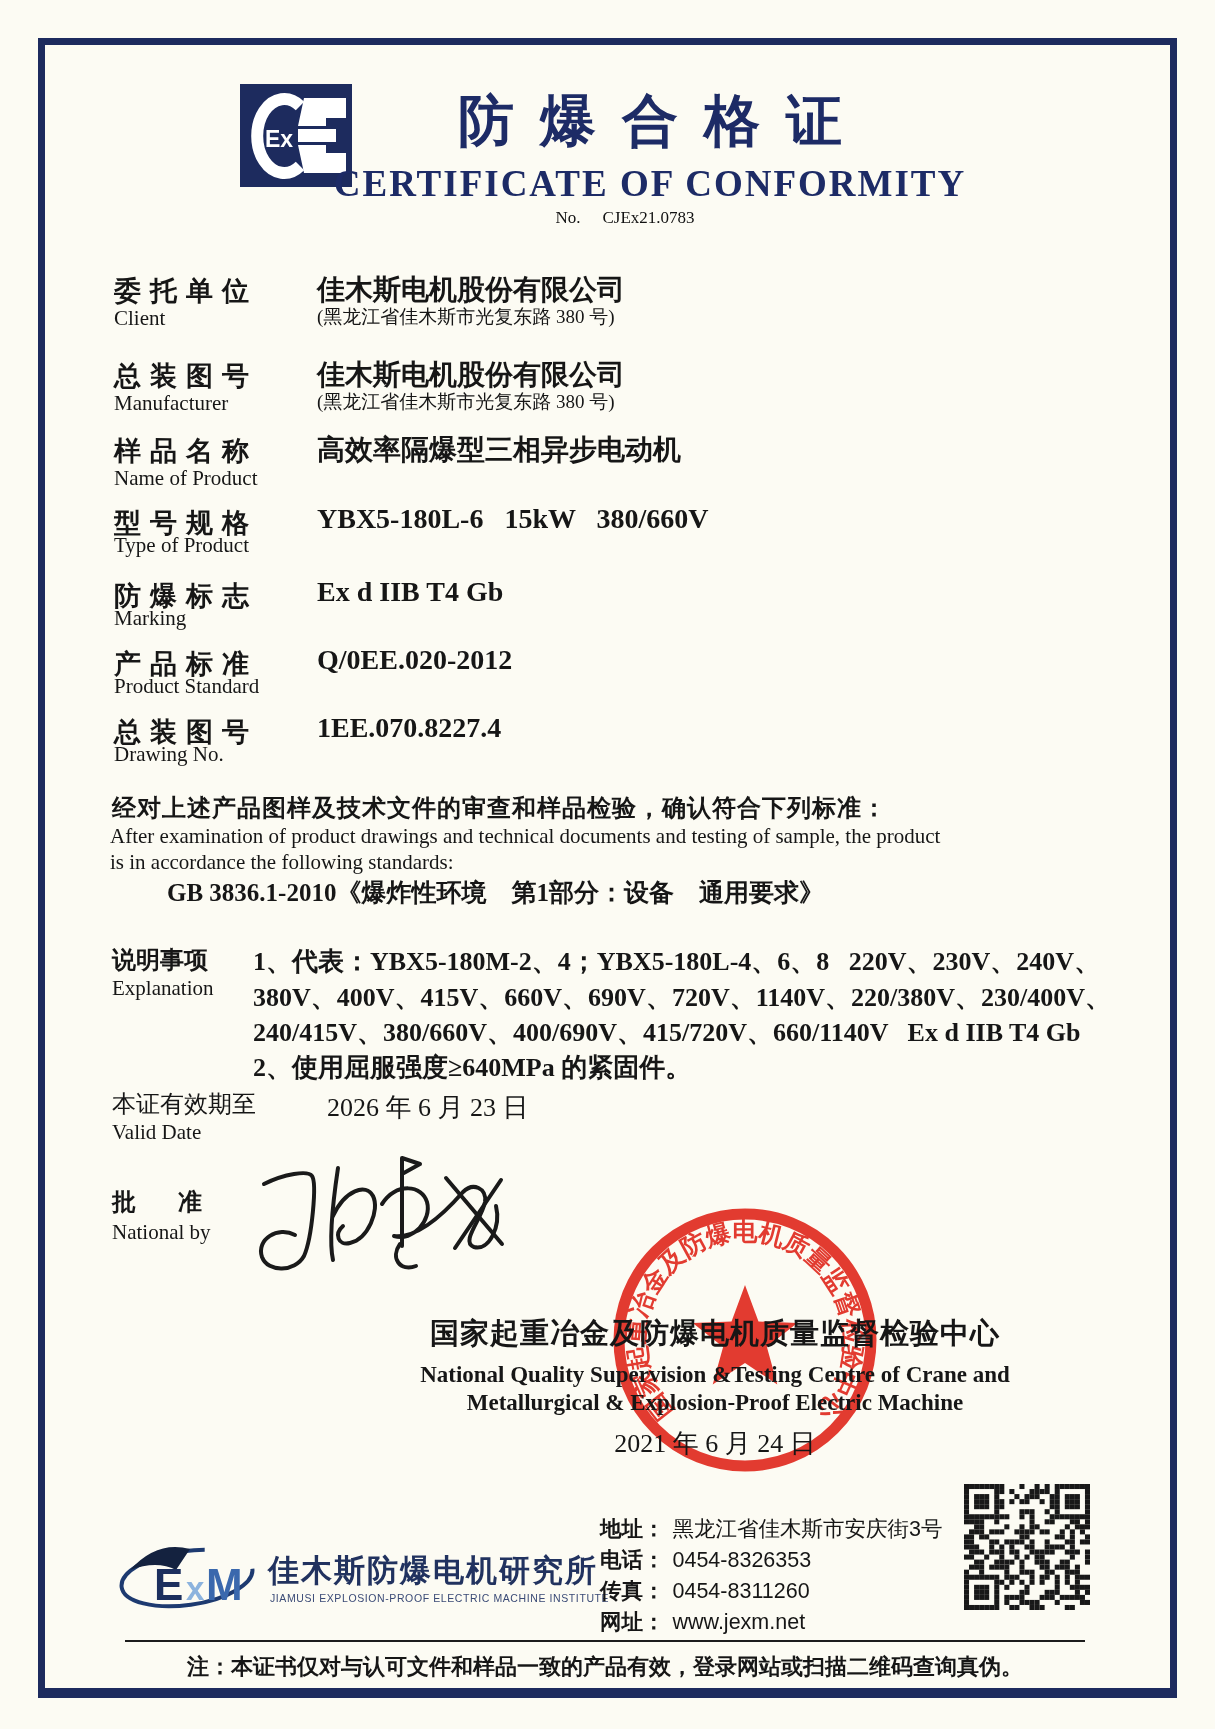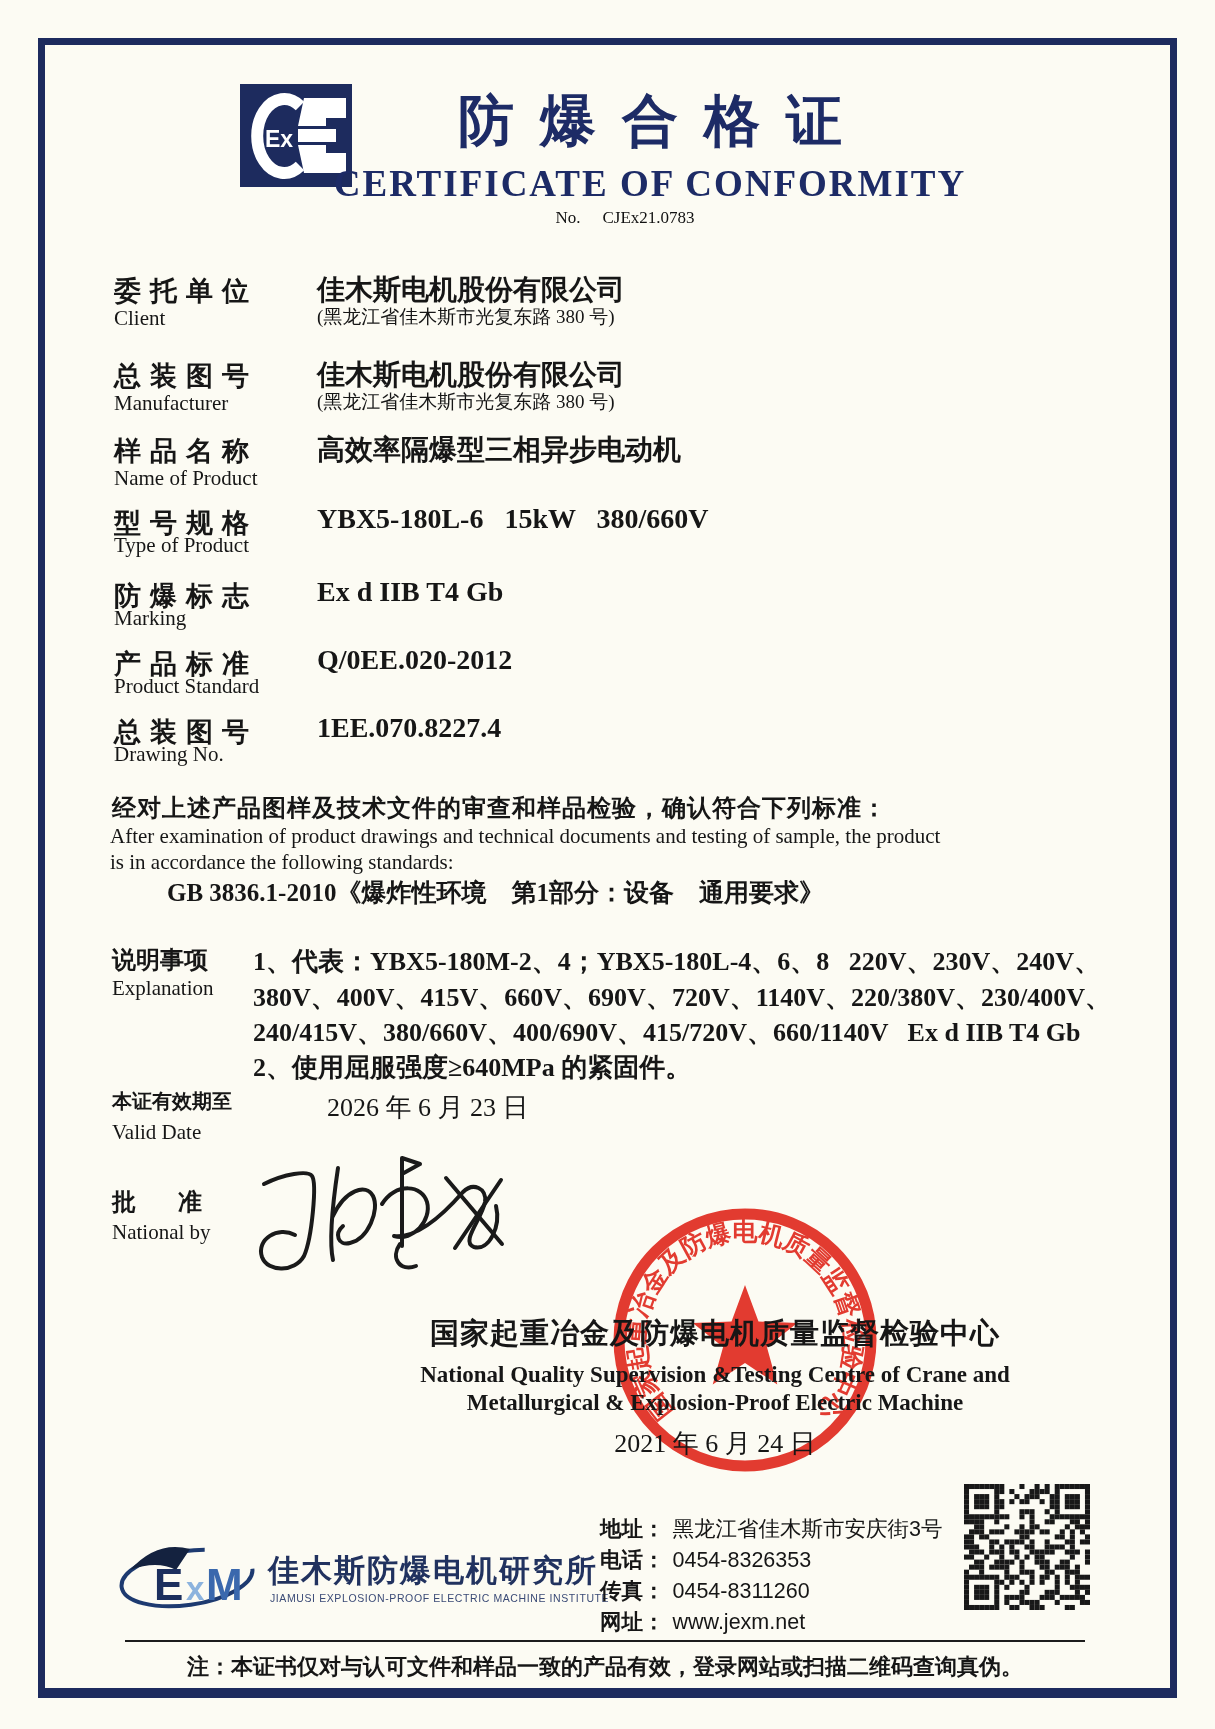--- a/index.html
+++ b/index.html
@@ -34,21 +34,21 @@
   [data-name="standard-line-2"]{left:167px;top:911px;font-family:"Liberation Serif",serif;font-size:25px;font-weight:bold;}
   
   [data-name="explanation-label-cn"]{left:112px;top:944px;font-size:24px;font-weight:bold;}
   [data-name="explanation-label-en"]{left:112px;top:976px;font-family:"Liberation Serif",serif;font-size:21px;}
   .expl{position:absolute;left:253px;font-family:"Liberation Serif",serif;font-size:26px;font-weight:bold;white-space:pre;}
   [data-name="explanation-line-1"]{top:944px;}
   [data-name="explanation-line-2"]{top:980px;}
   [data-name="explanation-line-3"]{top:1015px;}
   [data-name="explanation-line-4"]{top:1050px;}
   
-  [data-name="valid-label-cn"]{left:112px;top:1088px;font-size:20px;font-weight:bold;text-align:right;}
+  [data-name="valid-label-cn"]{left:112px;top:1088px;font-size:24px;font-weight:normal;text-align:right;}
   [data-name="valid-label-en"]{left:112px;top:1120px;font-family:"Liberation Serif",serif;font-size:21px;}
   [data-name="valid-date-value"]{left:327px;top:1090px;font-family:"Liberation Serif",serif;font-size:26px;}
   
   [data-name="approval-label-cn"]{left:112px;top:1186px;font-size:24px;font-weight:bold;letter-spacing:42px;white-space:nowrap;}
   [data-name="approval-label-en"]{left:112px;top:1220px;font-family:"Liberation Serif",serif;font-size:21px;}
   [data-name="approval-signature"]{left:250px;top:1146px;z-index:2;}
   
   [data-name="issuer-stamp"]{left:595px;top:1190px;z-index:1;opacity:.9;}
   [data-name="issuer-block"]{left:390px;top:1314px;width:650px;text-align:center;z-index:2;}
   [data-name="issuer-name-cn"]{font-size:29px;font-weight:bold;letter-spacing:1px;}

